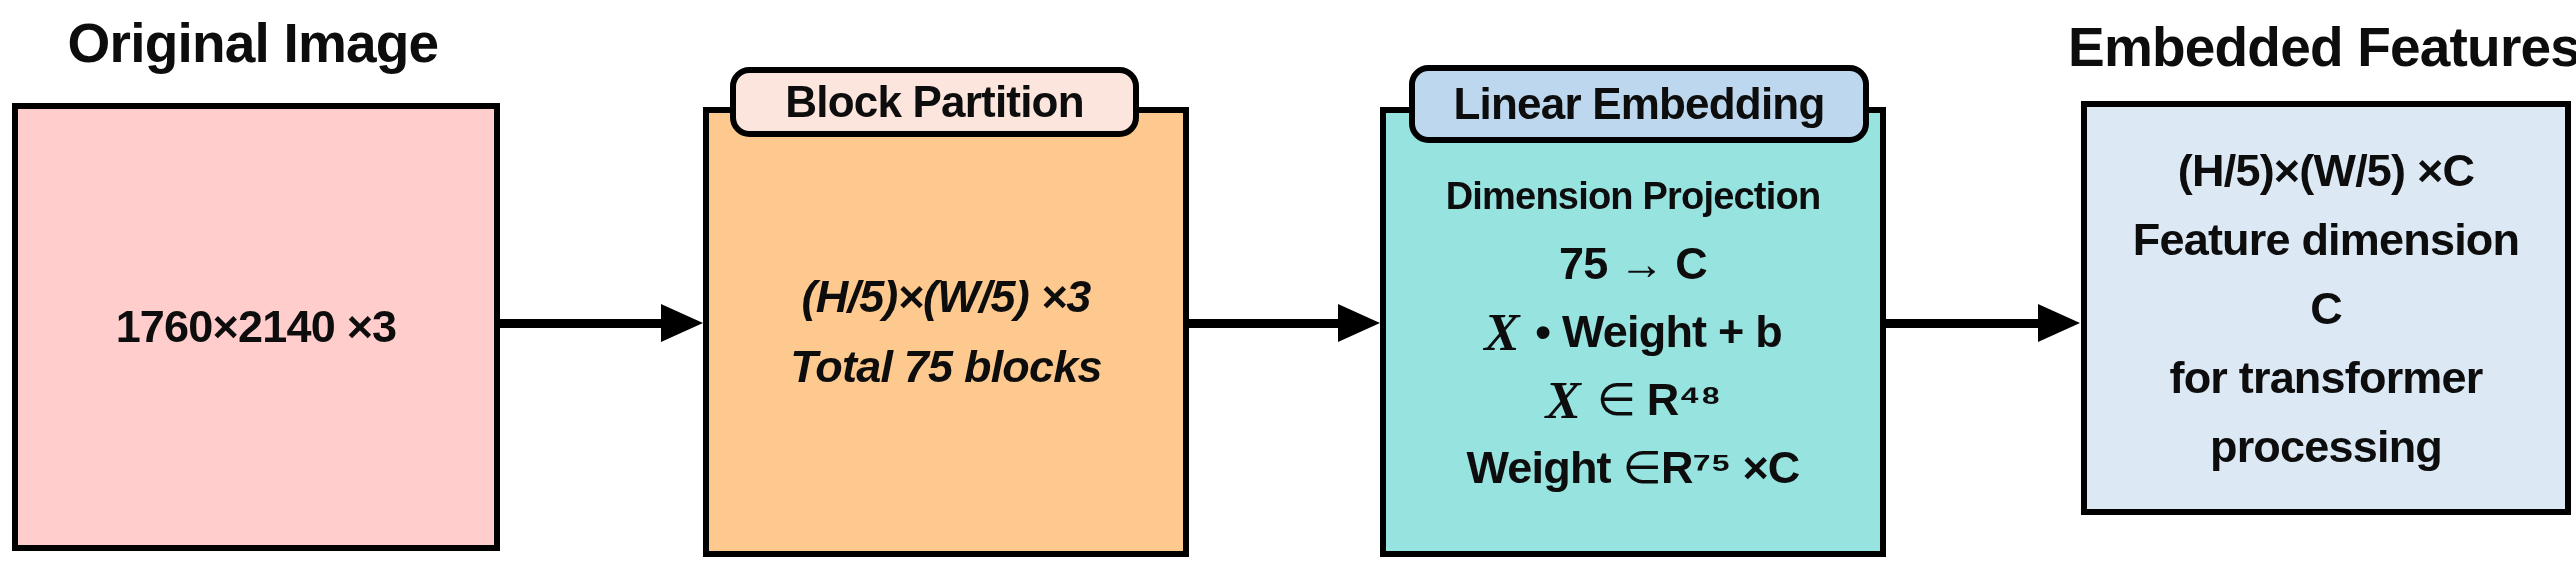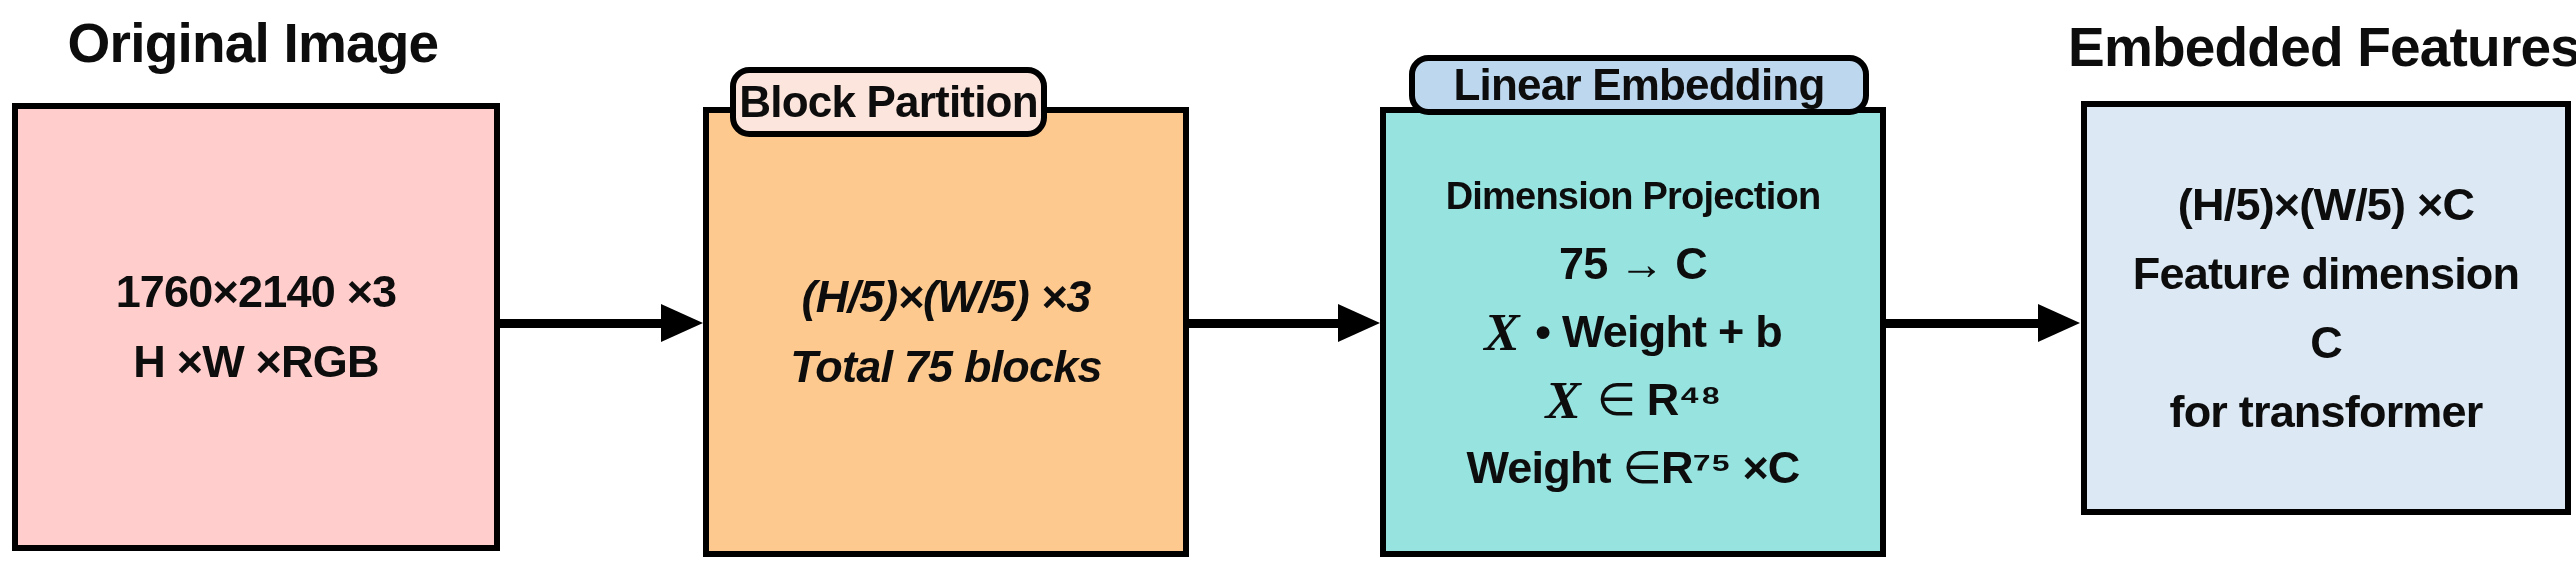--- a/index.html
+++ b/index.html
@@ -76,22 +76,22 @@
     box-sizing: border-box;
     display: flex;
     align-items: center;
     justify-content: center;
     font-size: 44px;
     font-weight: 700;
     letter-spacing: -0.8px;
     z-index: 3;
     white-space: pre;
   }
-  .tab-partition { left: 730px;  top: 67px; width: 317px; height: 70px; background: var(--block-tab-fill, #FCE5DC); }
-  .tab-embedding { left: 1409px; top: 55px; width: 460px; height: 60px; background: var(--embedding-tab-fill, #BDD7EE); }
+  .tab-partition { left: 730px;  top: 67px; width: 409px; height: 70px; background: var(--block-tab-fill, #FCE5DC); }
+  .tab-embedding { left: 1409px; top: 65px; width: 460px; height: 78px; background: var(--embedding-tab-fill, #BDD7EE); }
 
   
   .arrow {
     position: absolute;
     height: 39px;
     top: 304px;
   }
   .arrow .shaft {
     position: absolute;
     left: 0; right: 37px;
@@ -113,21 +113,20 @@
 </head>
 <body>
 
 <div class="stage">
 
   <div class="free-title title-embedded">Embedded Features</div>
   <div class="free-title title-original">Original Image</div>
 
   <div class="box box-original">
     <div class="line">1760×2140 ×3</div>
-    <div class="line">H ×W ×RGB</div>
   </div>
 
   <div class="arrow arrow-1">
     <div class="shaft"></div>
     <div class="head"></div>
   </div>
 
   <div class="tab tab-partition">Block Partition</div>
   <div class="box box-partition">
     <div class="line">(H/5)×(W/5) ×3</div>
@@ -163,16 +162,17 @@
   <div class="arrow arrow-3">
     <div class="shaft"></div>
     <div class="head"></div>
   </div>
 
   <div class="box box-embedded">
     <div class="line">(H/5)×(W/5) ×C</div>
     <div class="line">Feature dimension</div>
     <div class="line">C</div>
     <div class="line">for transformer</div>
+    <div class="line">processing</div>
   </div>
 
 </div>
 
 
 </body></html>

